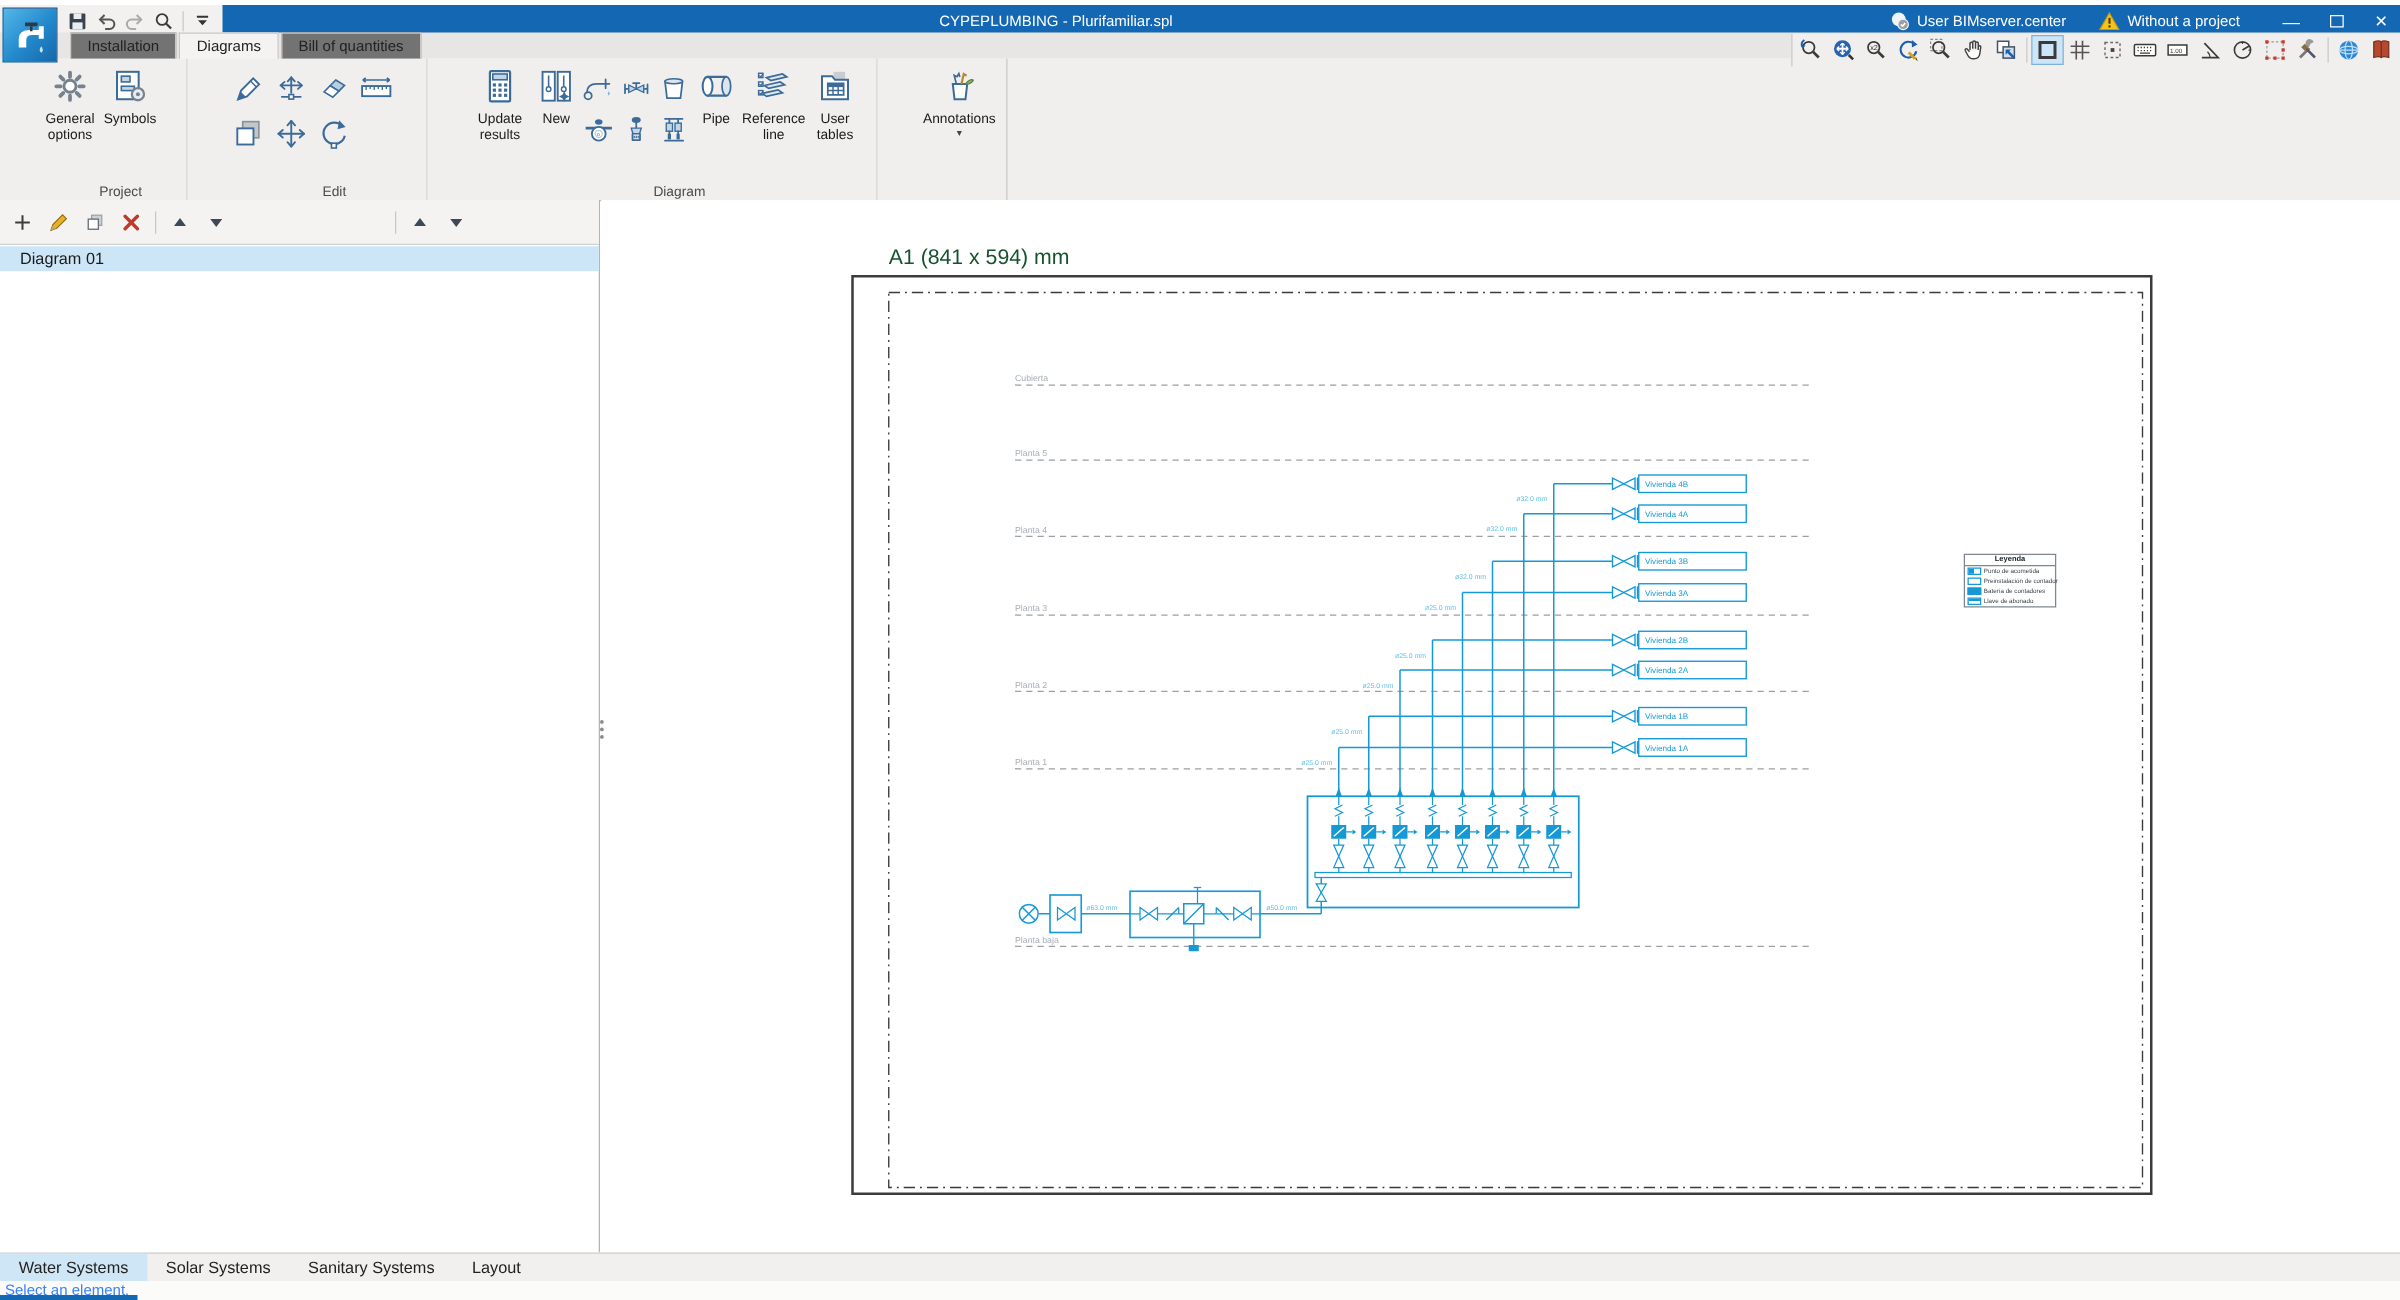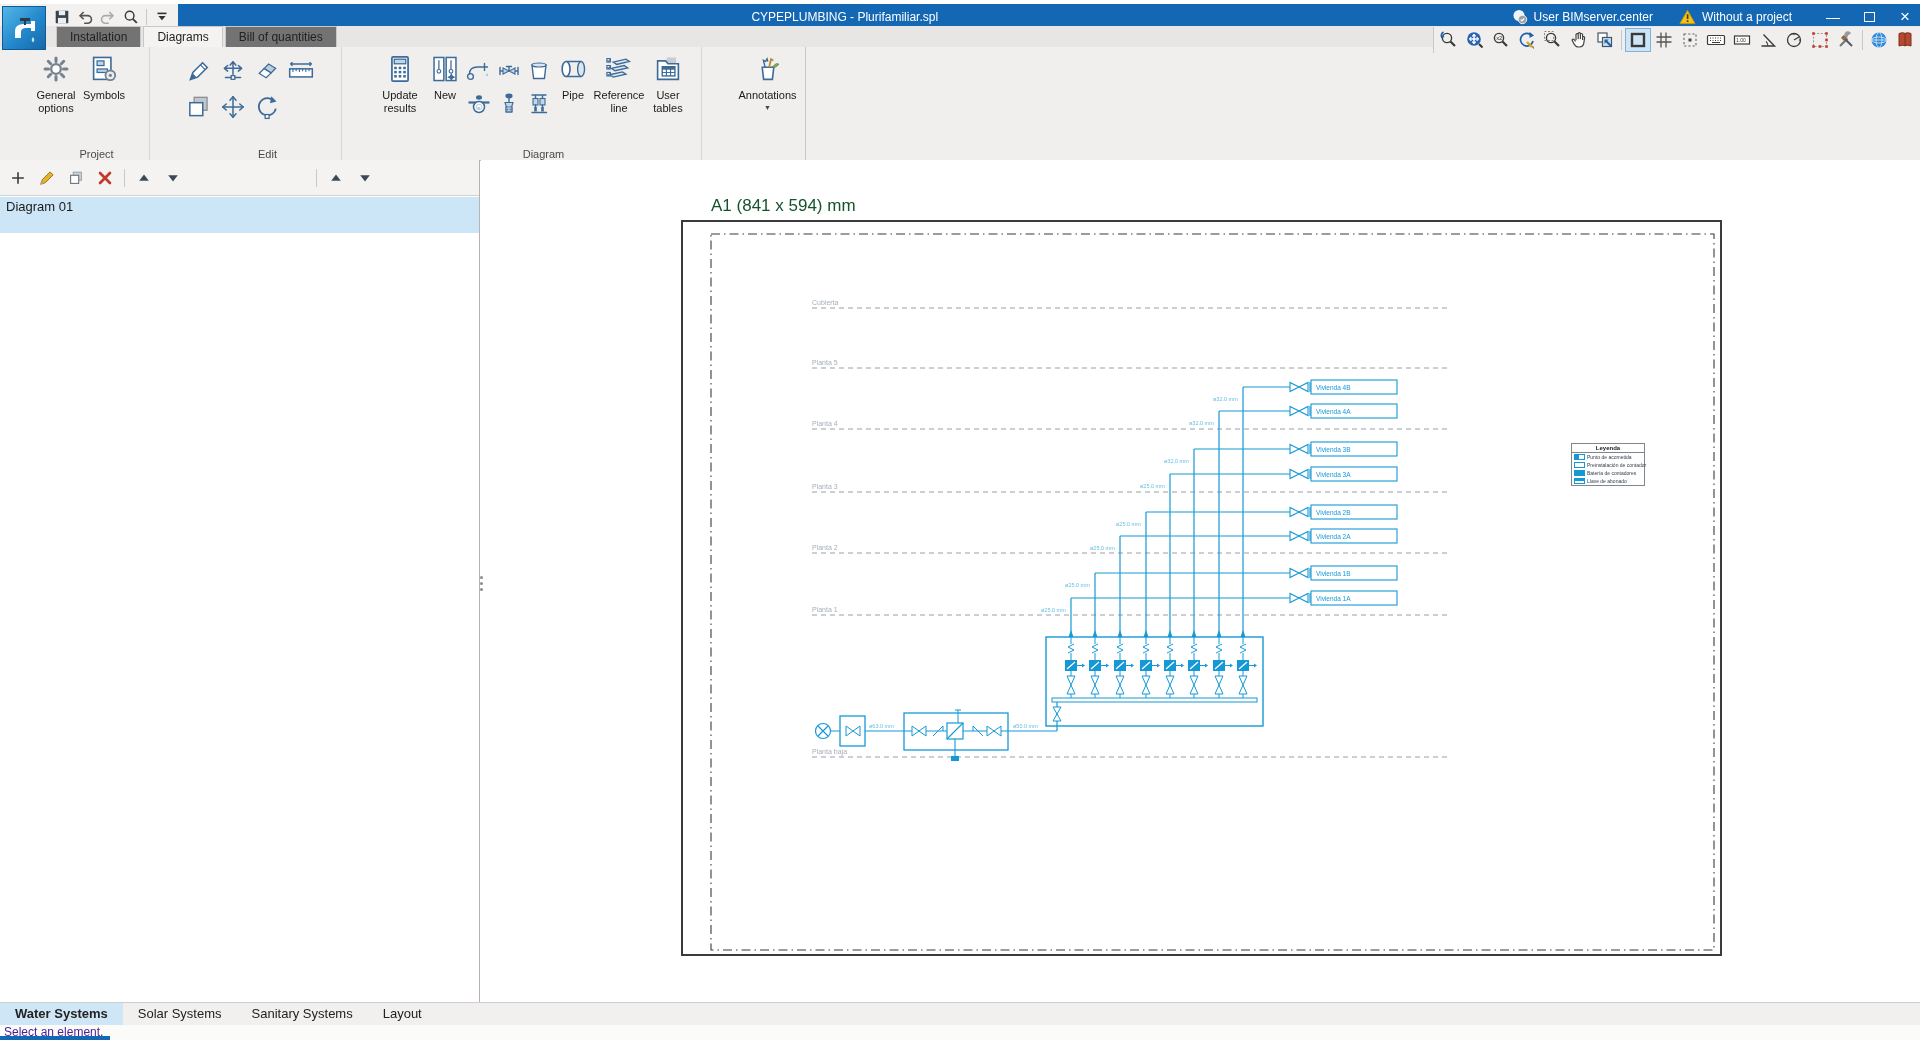--- a/index.html
+++ b/index.html
@@ -45,21 +45,21 @@
   .icongrid4{display:grid;grid-template-columns:repeat(4,34px);grid-auto-rows:36px;align-items:center;justify-items:center;padding-top:4px;}
   .sicon{display:flex;align-items:center;justify-content:center;width:28px;height:28px;}
 
   
   .sidepanel{position:absolute;top:160px;left:0;width:480px;bottom:38px;background:#fff;border-right:1px solid #b5b4b3;box-sizing:border-box;}
   .ptoolbar{height:35px;background:#f4f3f2;border-bottom:1px solid #d2d1d0;display:flex;align-items:center;padding:0 8px;gap:9px;}
   .pbtn{width:20px;height:20px;display:flex;align-items:center;justify-content:center;}
   .psep{width:1px;height:18px;background:#c9c8c7;}
   .pright{margin-left:auto;display:flex;align-items:center;gap:9px;padding-right:96px;}
   .plist{padding-top:1px;}
-  .pitem{height:36px;line-height:20px;font-size:13px;color:#1a1a1a;padding-left:6px;}
+  .pitem{height:20px;line-height:20px;font-size:13px;color:#1a1a1a;padding-left:16px;}
   .pitem.selected{background:#cde6f7;}
   .splitter-grip{position:absolute;left:477px;top:570px;width:8px;height:26px;z-index:5;display:flex;flex-direction:column;align-items:center;justify-content:center;gap:3px;}
   .splitter-grip i{width:3px;height:3px;background:#8a8a8a;border-radius:50%;display:block;}
 
   
   .canvas{position:absolute;left:481px;top:160px;right:0;bottom:38px;background:#fff;overflow:hidden;}
   #diagram{position:absolute;left:0;top:0;}
   .sheet-title{position:absolute;left:230px;top:36px;font-size:17px;color:#14532d;}
   .legend{position:absolute;left:1090px;top:283px;width:74px;background:#fff;border:1px solid #7e8790;box-sizing:border-box;}
   .legend-title{font-size:6px;font-weight:bold;text-align:center;border-bottom:1px solid #7e8790;padding:1px 0;color:#222;}
@@ -67,22 +67,22 @@
   .licon{width:11px;height:6px;flex:0 0 auto;border:1px solid #1599d6;box-sizing:border-box;}
   .licon0{background:linear-gradient(90deg,#1599d6 50%,#fff 50%);}
   .licon1{background:#fff;}
   .licon2{background:#1599d6;}
   .licon3{background:linear-gradient(#1599d6 50%,#fff 50%);}
   .llabel{white-space:nowrap;color:#39424c;font-size:5px;}
 
   
   .bottombar{position:absolute;left:0;right:0;bottom:15px;height:23px;background:#f1f0ef;border-top:1px solid #cfcecd;display:flex;box-sizing:border-box;}
   .btab{padding:0 15px;line-height:22px;font-size:13px;color:#222;}
-  .btab.active{background:#cfe6f6;font-weight:bold;}
-  .statusbar{position:absolute;left:0;right:0;bottom:0;height:15px;background:#fbfbfa;font-size:12px;color:#4c1d95;padding-left:4px;box-sizing:border-box;}
+  .btab.active{background:#cfe6f6;font-weight:normal;}
+  .statusbar{position:absolute;left:0;right:0;bottom:0;height:15px;background:#fbfbfa;font-size:12px;color:#3b82f6;padding-left:4px;box-sizing:border-box;}
   .status-accent{position:absolute;left:0;bottom:0;width:110px;height:4px;background:#1467b3;}
   svg{display:block;}
 </style>
 </head>
 <body>
 
 <div id="app">
 
   <div class="titlebar">
     <div class="appicon">

